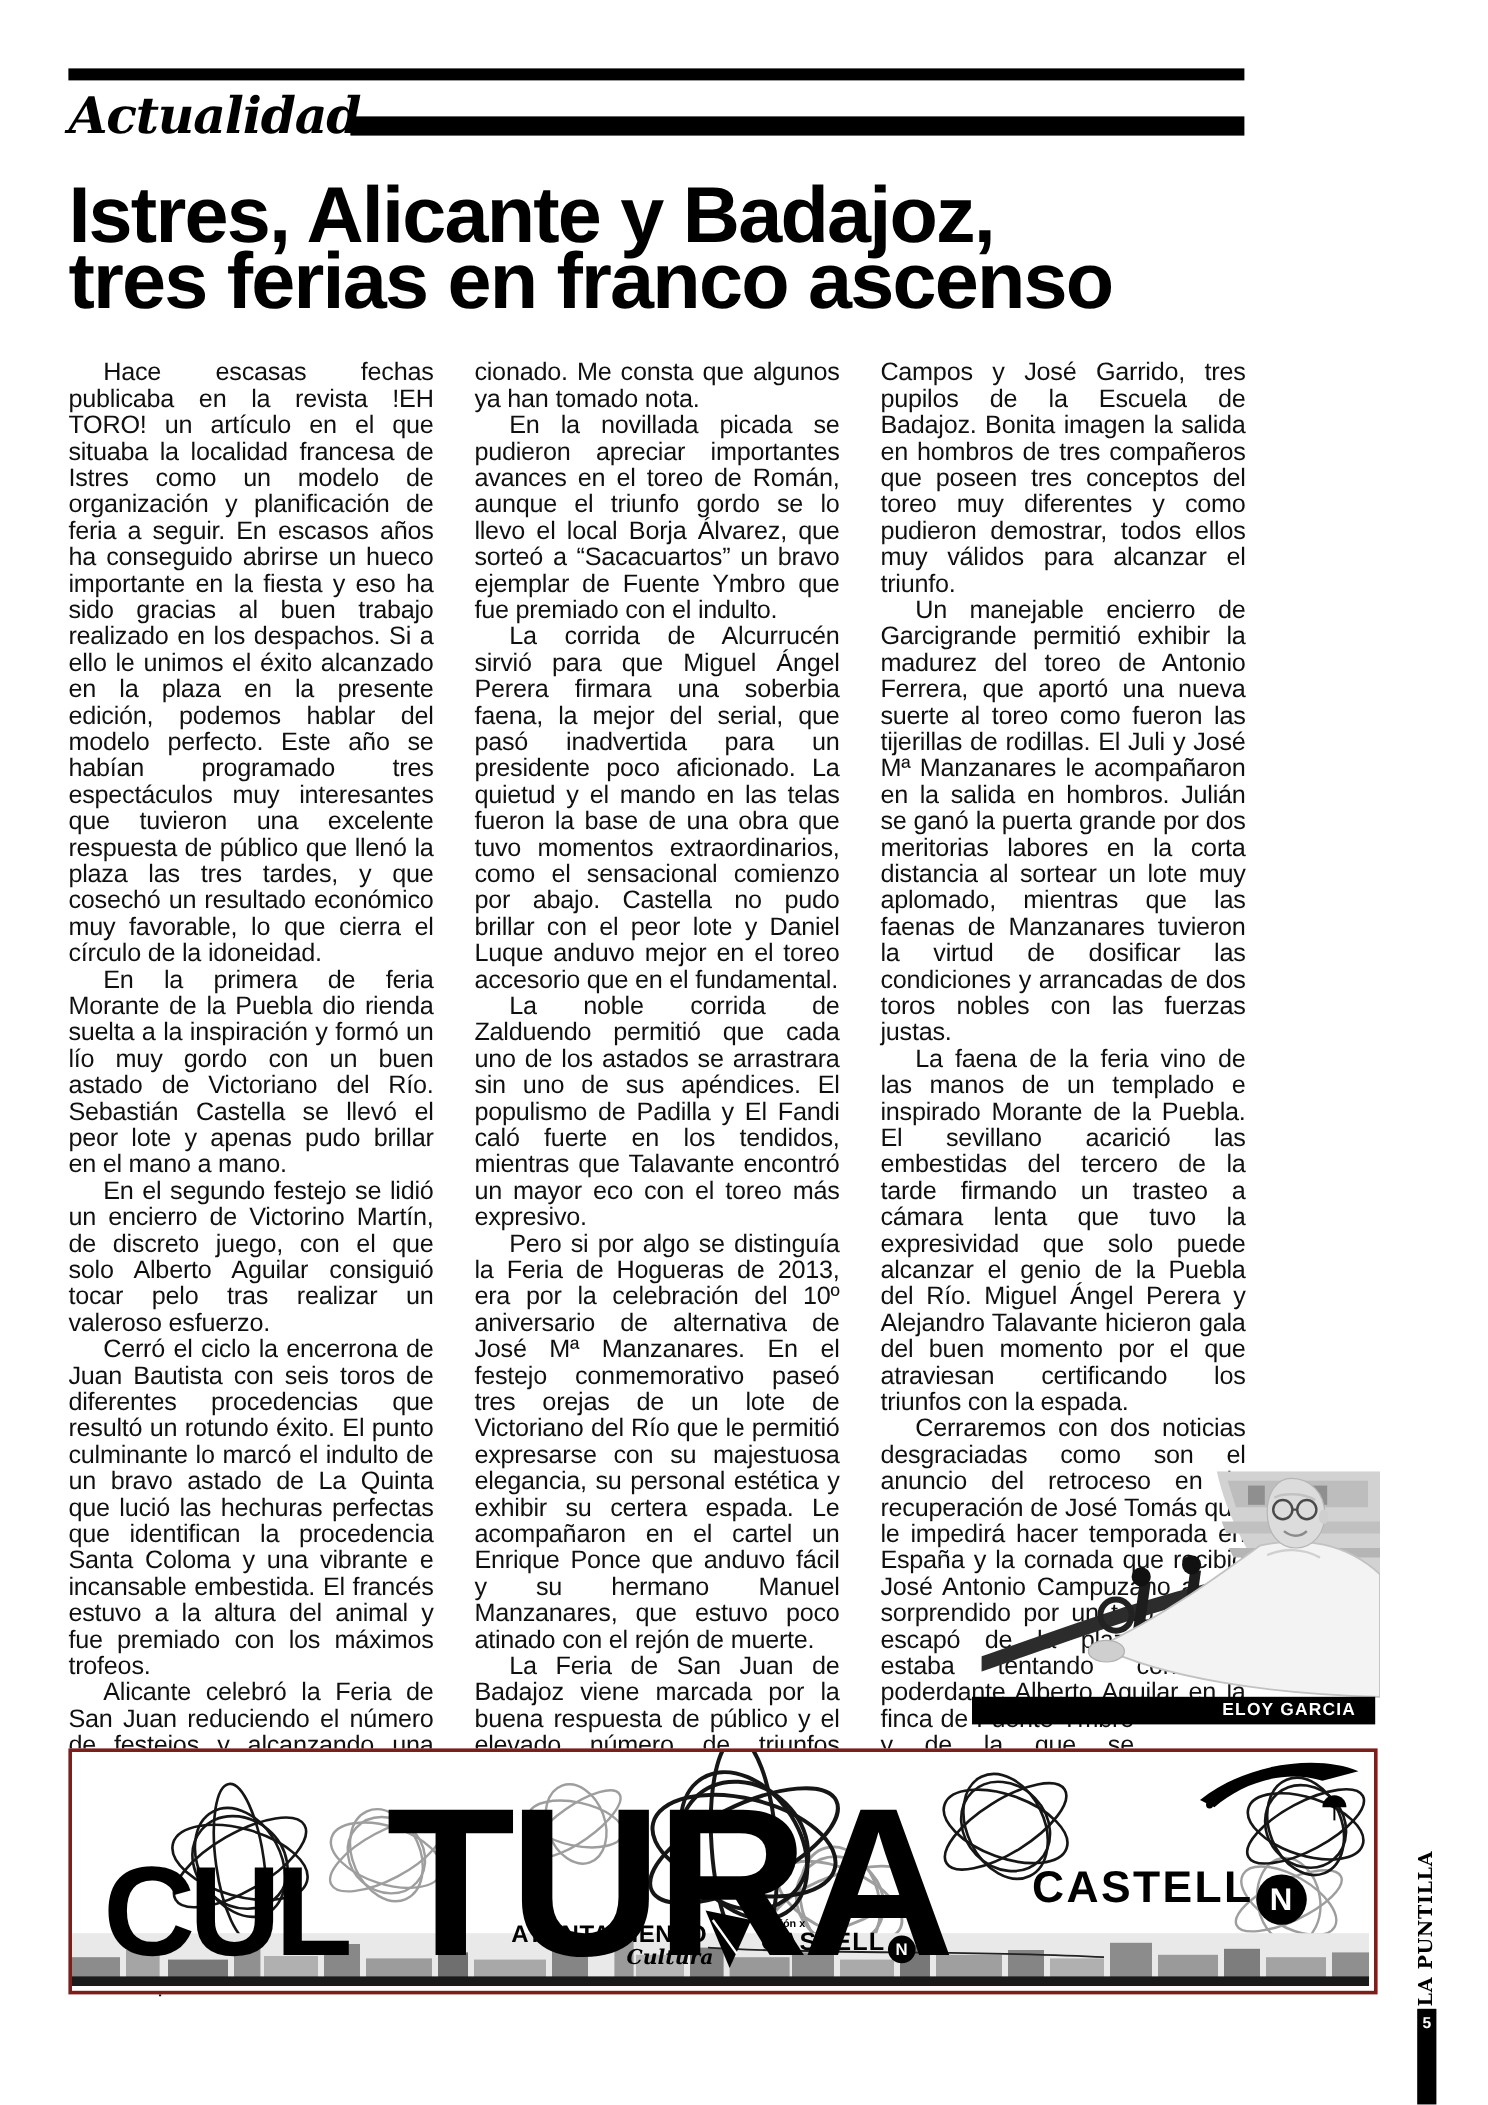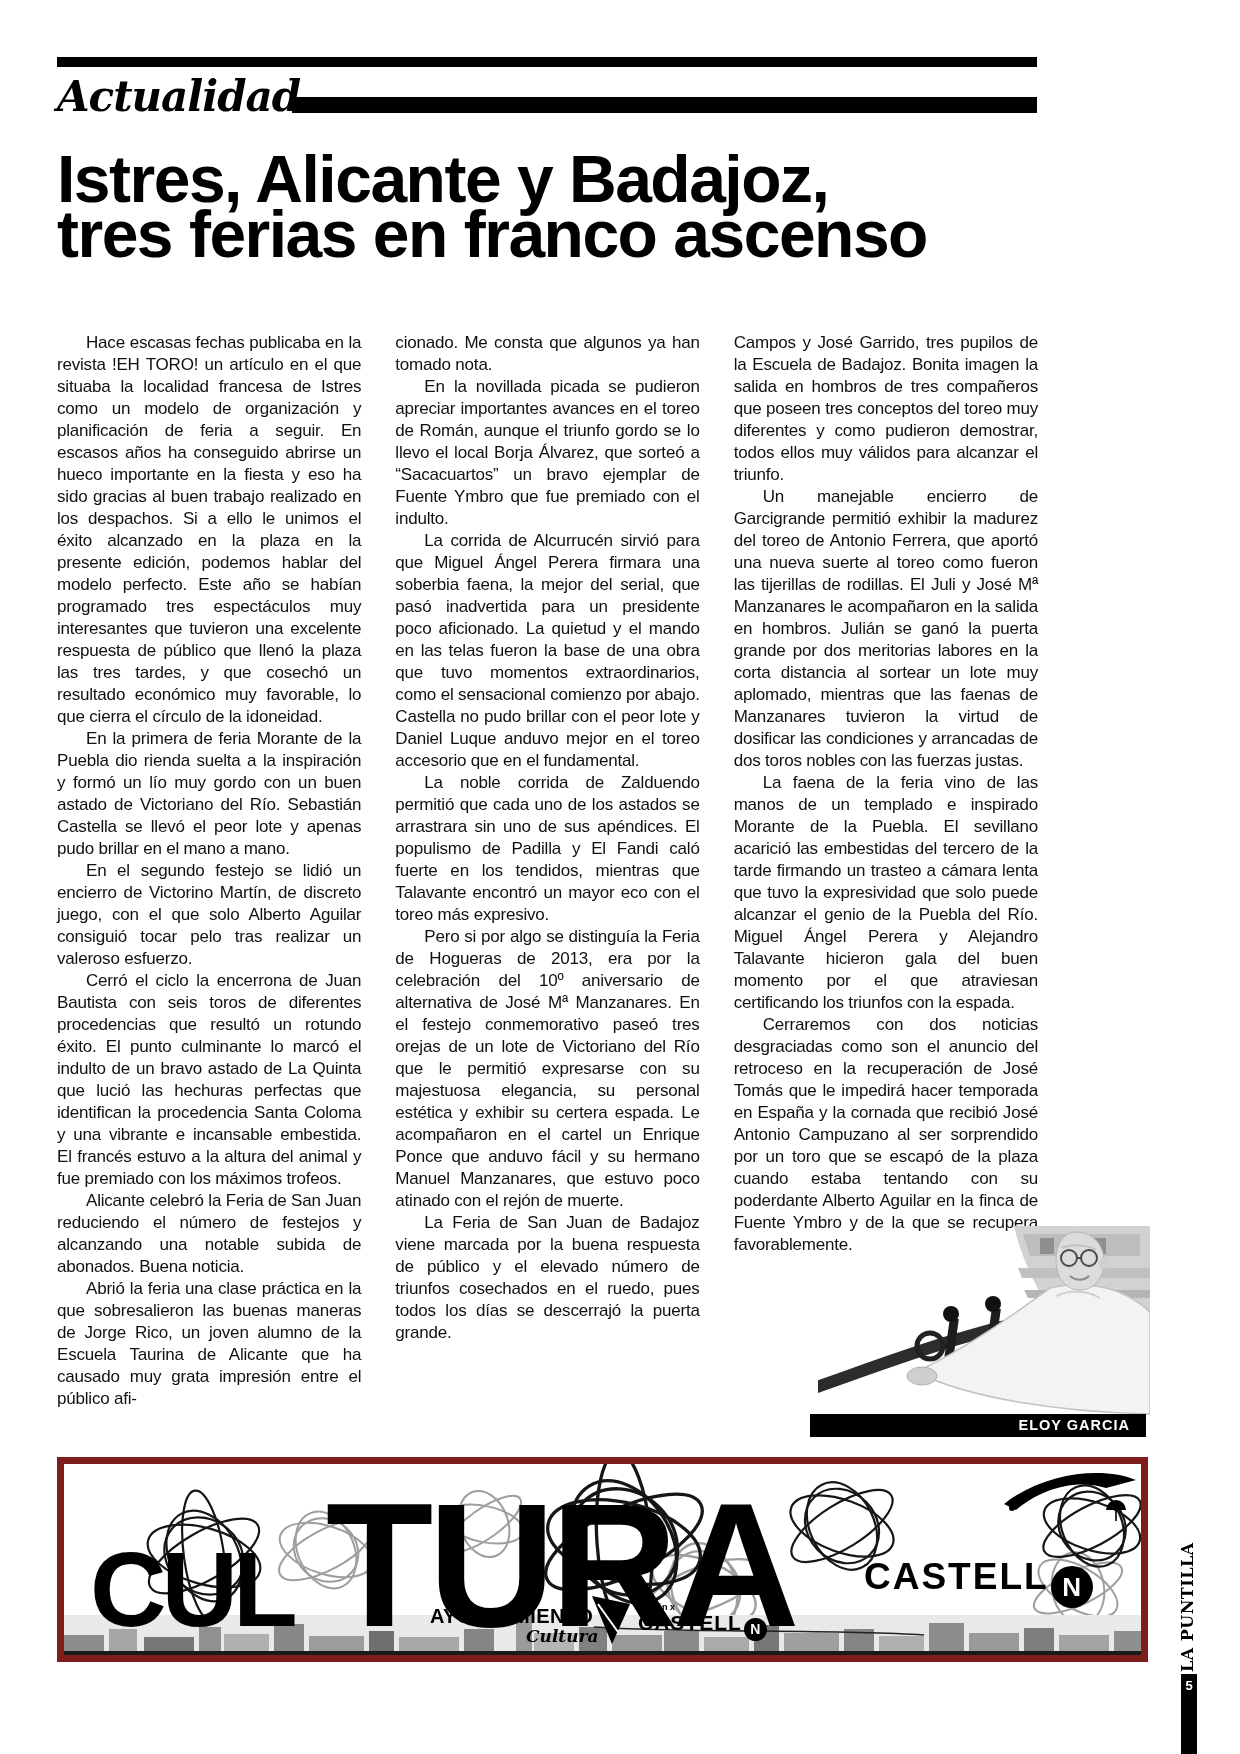--- a/index.html
+++ b/index.html
@@ -18,41 +18,41 @@
 
   .headline {
     position:absolute; left:57px; top:152px; width:980px;
     font-size:66px; line-height:55px; font-weight:bold; letter-spacing:-1.5px; color:#000;
   }
 
   .columns {
     position:absolute; left:57px; top:300px; width:981px; height:1150px;
     display:flex; gap:34px;
   }
-  .col { width:304.33px; font-size:17px; line-height:22px; letter-spacing:-0.2px;margin-top:32px; }
+  .col { width:304.33px; font-size:21px; line-height:22px; letter-spacing:-0.2px; }
   .col p { margin:0; text-align:justify; }
   .col p.ind { text-indent:29px; }
 
   .wrapfloat {
     float:right; width:210px; height:455px;
     shape-outside: polygon(117px 259px, 210px 259px, 210px 455px, 0px 455px,
                            0px 410px, 72px 410px, 72px 345px, 117px 345px);
   }
 
   .photo { position:absolute; left:818px; top:1226px; width:332px; height:190px; }
   .photo svg { display:block; width:100%; height:100%; }
   .photo-caption {
     position:absolute; left:810px; top:1414px; width:336px; height:23px;
     background:#000; color:#fff; font-weight:bold; font-size:14.5px; line-height:23px;
     text-align:right; padding-right:16px; box-sizing:border-box; letter-spacing:1px;
   }
 
   .banner {
     position:absolute; left:57px; top:1457px; width:1091px; height:205px;
-    border:7px solid #7f1d1d; box-sizing:border-box; background:#fff; overflow:hidden;
+    border:3px solid #7f1d1d; box-sizing:border-box; background:#fff; overflow:hidden;
   }
   .banner-bg { position:absolute; left:0; top:0; width:1081px; height:195px; }
   .banner-title {
     position:absolute; left:26px; bottom:2px; display:flex; align-items:baseline;
     line-height:1; font-weight:bold; color:#000; letter-spacing:-5px; white-space:nowrap;
   }
   .banner-title .cul  { font-size:106px; }
   .banner-title .tura { font-size:176px;margin-left:33px; }
   .banner-castellon {
     position:absolute; left:800px; top:92px; font-size:37px; font-weight:bold;

